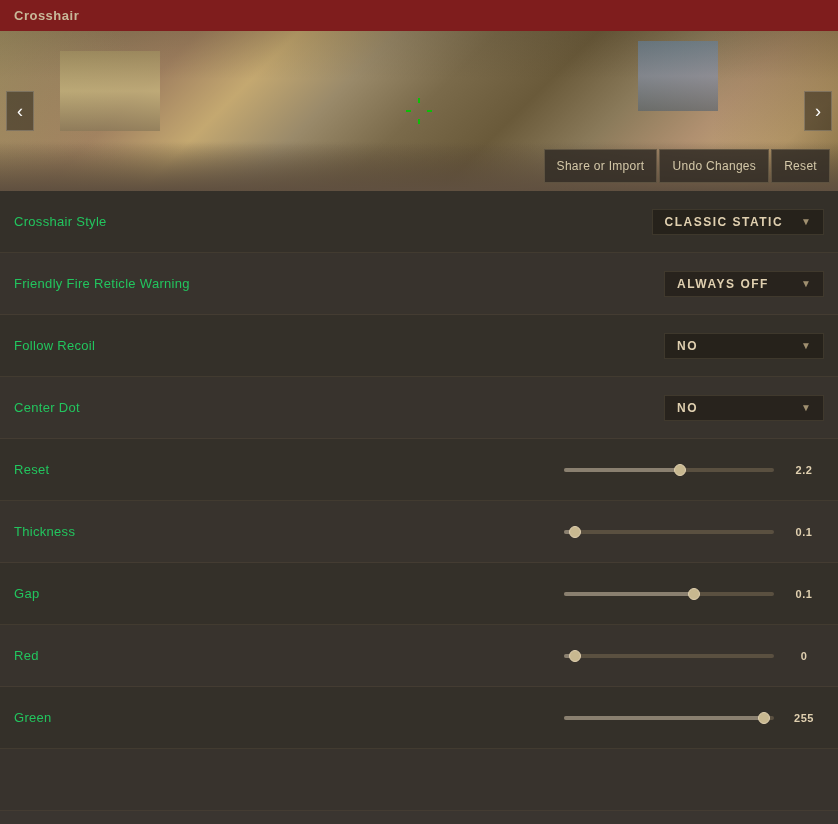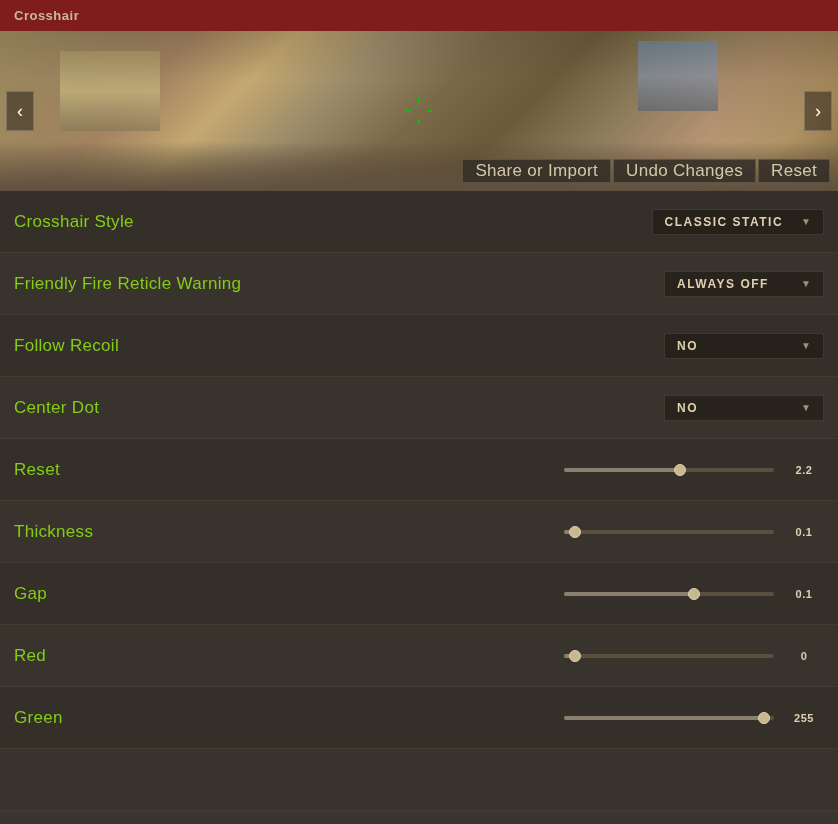--- a/index.html
+++ b/index.html
@@ -79,22 +79,22 @@
       bottom: 8px;
       right: 8px;
       display: flex;
       gap: 2px;
     }
 
     .preview-btn {
       background: rgba(50, 45, 38, 0.85);
       border: 1px solid rgba(180,160,120,0.3);
       color: #d4c8a8;
-      padding: 1px 12px;
-      font-size: 17px;
+      padding: 9px 12px;
+      font-size: 12px;
       cursor: pointer;
       letter-spacing: 0.3px;
     }
 
     .settings-container {
       background: #3a3530;
     }
 
     .setting-row {
       display: flex;
@@ -104,22 +104,22 @@
       border-bottom: 1px solid rgba(80,70,55,0.5);
       background: rgba(40,35,28,0.3);
     }
 
     .setting-row:nth-child(even) {
       background: rgba(50,44,36,0.2);
     }
 
     .setting-label {
       flex: 0 0 auto;
-      font-size: 17px;
-      color: #84cc16;
+      font-size: 13px;
+      color: #22c55e;
       min-width: 160px;
       letter-spacing: 0.3px;
     }
 
     .setting-control {
       flex: 1;
       display: flex;
       align-items: center;
       justify-content: flex-end;
       gap: 10px;

